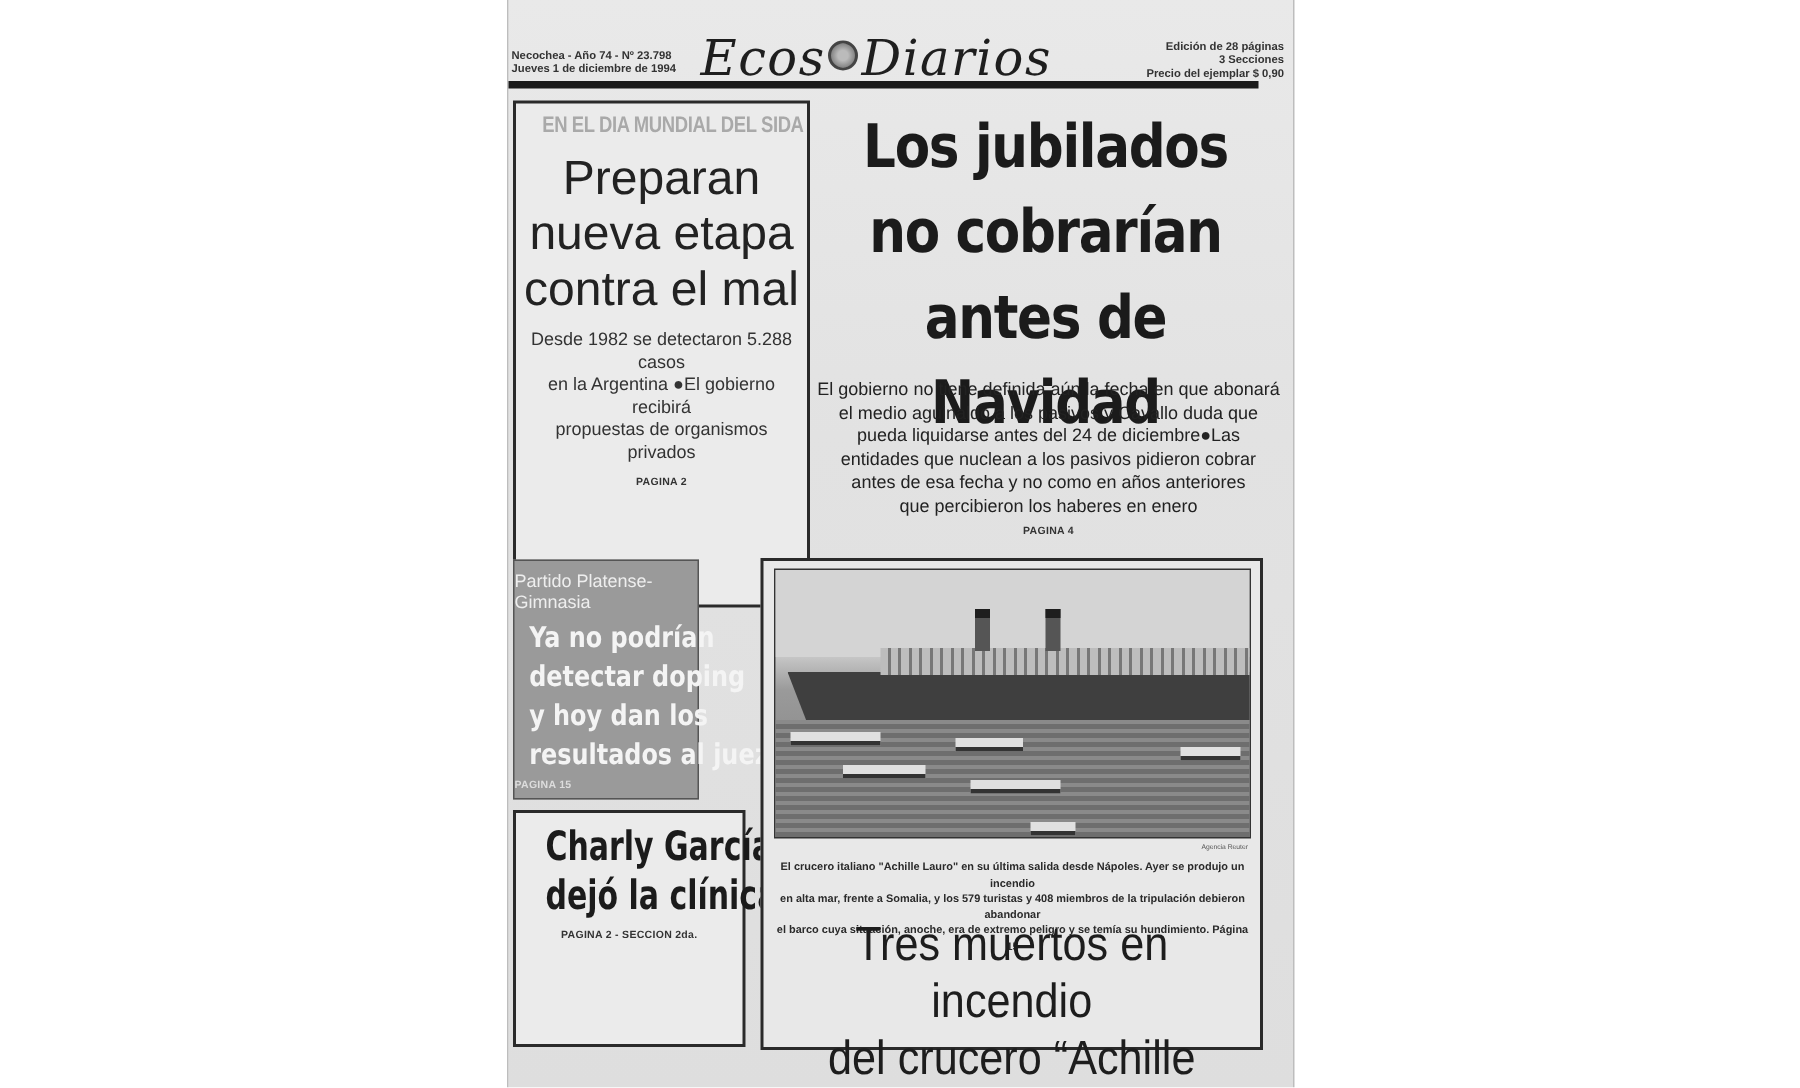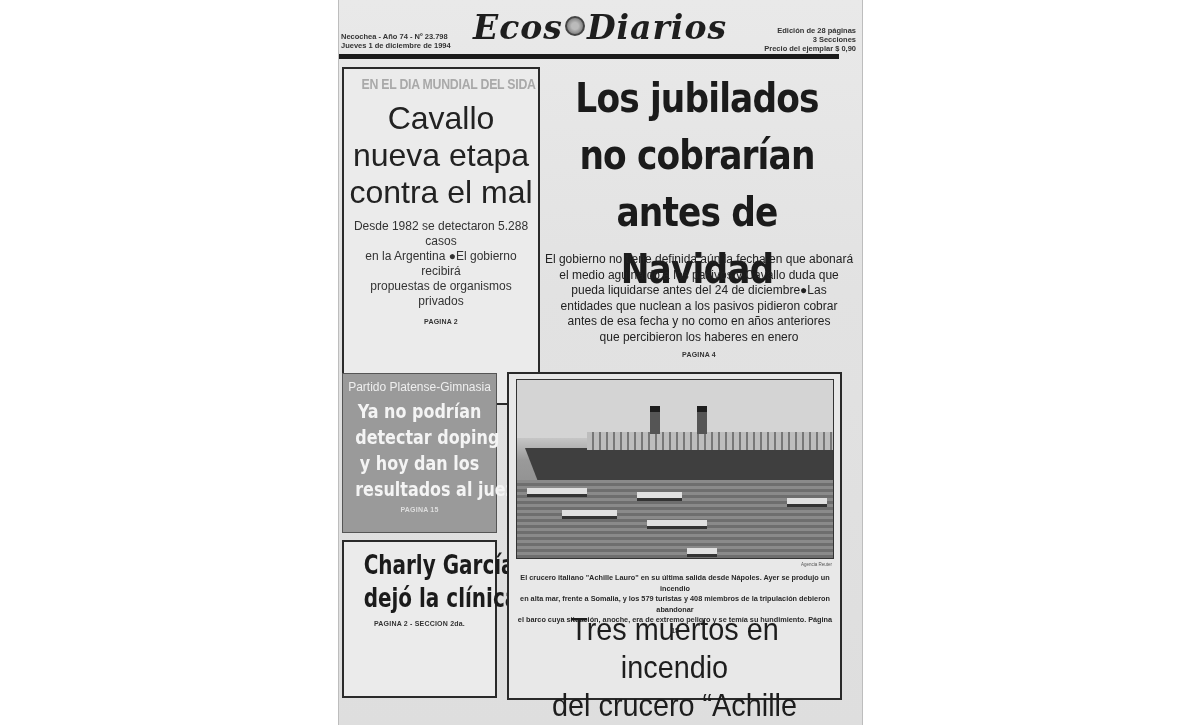--- a/index.html
+++ b/index.html
@@ -8,22 +8,22 @@
 
   .page {
     position: absolute; left: 338px; top: 0; width: 525px; height: 725px;
     background: linear-gradient(180deg, #e9e9e9 0%, #e2e2e2 40%, #dedede 100%);
     border-left: 1px solid #bdbdbd; border-right: 1px solid #bdbdbd;
   }
 
   
   .mast-left { position: absolute; left: 2px; top: 32px; font-size: 7.5px; line-height: 9px; font-weight: bold; color: #333; }
   .mast-title {
-    position: absolute; left: 128px; top: 8px; width: 260px; text-align: right;
-    font-family: "DejaVu Serif", serif; font-style: italic; font-weight: bold;
+    position: absolute; left: 128px; top: 19px; width: 260px; text-align: left;
+    font-family: "DejaVu Serif", serif; font-style: italic; font-weight: normal;
     font-size: 33px; letter-spacing: 1px; color: #1e1e1e;
   }
   .mast-title .seal {
     display: inline-block; width: 20px; height: 20px; border-radius: 50%;
     border: 2px solid #444; background: radial-gradient(circle, #bbb 30%, #777 80%);
     vertical-align: middle; margin: 0 2px; position: relative; top: -4px;
   }
   .mast-right { position: absolute; right: 6px; top: 26px; font-size: 7.5px; line-height: 9px; font-weight: bold; text-align: right; color: #333; }
   .mast-rule { position: absolute; left: 0; top: 54px; width: 500px; height: 5px; background: #1a1a1a; }
 
@@ -49,22 +49,22 @@
     transform: scaleX(0.86); transform-origin: center top;
   }
   .main-deck {
     position: absolute; left: 205px; top: 252px; width: 310px; text-align: center;
     font-size: 12px; line-height: 15.5px; color: #222;
   }
   .main-deck .page-ref { margin-top: 2px; }
 
   
   .box-plat {
-    position: absolute; left: 3px; top: 373px; width: 155px; height: 160px;
-    background: #9a9a9a; border: 1px solid #555; text-align: center; color: #f2f2f2;
+    position: absolute; left: 3px; top: 373px; width: 124px; height: 160px;
+    background: #9a9a9a; border: 1px solid #555; color: #f2f2f2;
   }
   .box-plat .kicker { font-size: 12px; margin-top: 6px; color: #eee; }
   .box-plat .headline {
     font-family: "DejaVu Sans", sans-serif; font-weight: bold; font-size: 19px; line-height: 26px;
     margin-top: 4px; color: #f4f4f4; transform: scaleX(0.84); transform-origin: center top; white-space: nowrap;
   }
   .box-plat .page-ref { color: #ddd; margin-top: 4px; }
 
   
   .box-charly {
@@ -121,21 +121,21 @@
   <div class="mast-right">
     <div>Edición de 28 páginas</div>
     <div>3 Secciones</div>
     <div>Precio del ejemplar $ 0,90</div>
   </div>
   <div class="mast-rule"></div>
 
   <div class="box-sida">
     <div class="kicker">EN EL DIA MUNDIAL DEL SIDA</div>
     <div class="headline">
-      <div>Cavallo</div>
+      <div>Preparan</div>
       <div>nueva etapa</div>
       <div>contra el mal</div>
     </div>
     <div class="deck">
       <div>Desde 1982 se detectaron 5.288 casos</div>
       <div>en la Argentina ●El gobierno recibirá</div>
       <div>propuestas de organismos privados</div>
     </div>
     <div class="page-ref">PAGINA 2</div>
   </div>

